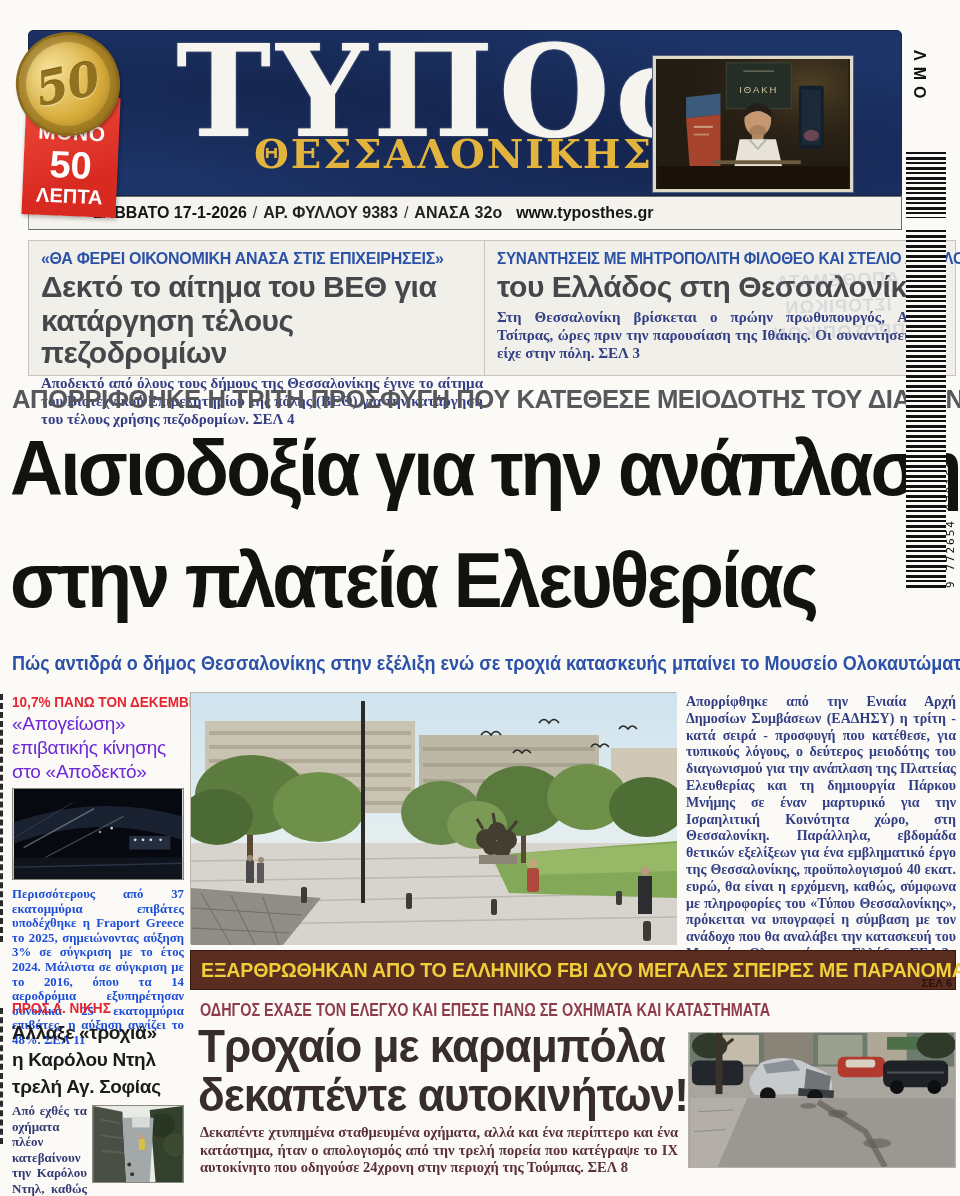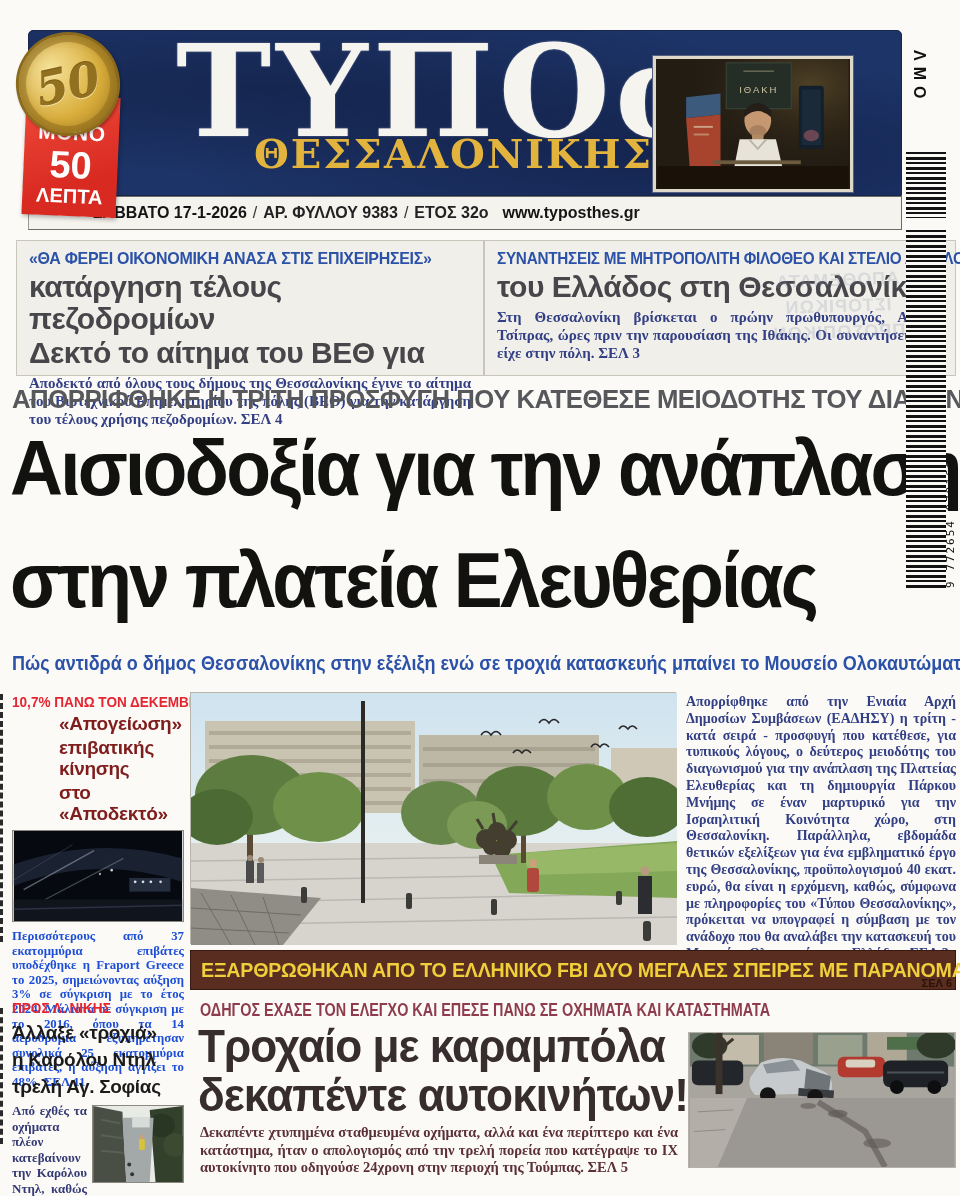--- a/index.html
+++ b/index.html
@@ -60,21 +60,21 @@
     background:repeating-linear-gradient(180deg,#131313 0 2px,#fbfaf6 2px 5px,#131313 5px 8px,#fbfaf6 8px 10px);}
   .bc-small{top:102px;height:66px;}
   .bc-large{top:180px;height:358px;}
   .bc-num{position:absolute;left:40px;top:182px;height:356px;writing-mode:vertical-rl;
     text-orientation:sideways;transform:rotate(180deg);font-family:"DejaVu Sans Mono",monospace;
     font-size:11px;color:#111;letter-spacing:2px;}
 
   
   .topbox{position:absolute;top:240px;height:136px;background:#f1efe9;
     border:1px solid #c9c5bb;padding:8px 12px;}
-  .topbox.left{left:16px;width:468px;}
+  .topbox.left{left:28px;width:468px;}
   .topbox.right{left:484px;width:472px;}
   .kicker-blue{color:var(--kicker_blue,#2b52a8);font-weight:bold;font-size:17px;
     letter-spacing:-.3px;transform:scaleX(.94);transform-origin:left;white-space:nowrap;}
   .tophl{color:var(--headline_gray,#47474b);font-weight:bold;font-size:30px;line-height:32px;
     letter-spacing:-.5px;margin-top:2px;}
   .topbody{font-family:"Liberation Serif",serif;font-weight:bold;font-size:15px;line-height:18px;
     color:var(--body_blue,#323f85);margin-top:5px;text-align:justify;}
   .ghost{position:absolute;left:258px;top:26px;width:190px;text-align:center;opacity:.22;
     transform:scaleX(-1) rotate(2deg);color:#7e8dad;font-weight:bold;font-size:18px;
     line-height:26px;letter-spacing:1px;pointer-events:none;}
@@ -86,22 +86,22 @@
   .lead-hl{position:absolute;left:10px;top:412px;color:var(--ink,#121210);font-weight:bold;
     font-size:78px;line-height:112px;letter-spacing:-3px;transform:scaleX(.94);
     transform-origin:left;white-space:nowrap;}
   .lead-sub{position:absolute;left:12px;top:652px;font-size:20px;font-weight:bold;
     color:var(--kicker_blue,#2b52a8);transform:scaleX(.90);transform-origin:left;white-space:nowrap;}
 
   
   .side-air{position:absolute;left:12px;top:694px;width:172px;}
   .kicker-red{color:var(--kicker_red,#e52531);font-weight:bold;font-size:14px;white-space:nowrap;
     transform:scaleX(.97);transform-origin:left;}
-  .air-hl{color:#7f1d1d;font-weight:bold;font-size:19px;line-height:21px;letter-spacing:-.3px;
-    margin-top:3px;margin-left:47px;}
+  .air-hl{color:#6d28d9;font-weight:normal;font-size:19px;line-height:21px;letter-spacing:-.3px;
+    margin-top:3px;}
   .air-photo{display:block;width:172px;height:92px;margin-top:6px;border:1px solid #8a887f;}
   .air-body{font-family:"Liberation Serif",serif;font-weight:bold;font-size:12.8px;
     line-height:14.6px;color:#1d4ed8;margin-top:7px;text-align:justify;}
 
   .plaza-wrap{position:absolute;left:190px;top:692px;width:486px;height:252px;
     border:1px solid #b9b5ab;background:#e8ecea;}
   .lead-body{position:absolute;left:686px;top:694px;width:270px;font-family:"Liberation Serif",serif;
     font-weight:bold;font-size:14px;line-height:16.8px;color:var(--body_blue,#323f85);
     text-align:justify;}
 
@@ -173,21 +173,21 @@
       <ellipse cx="161" cy="80" rx="8" ry="6" fill="#a05a66" opacity=".6"></ellipse>
       <rect x="58" y="106" width="92" height="4" fill="#6b5a3e"></rect>
       <rect x="0" y="112" width="200" height="24" fill="#1a1109"></rect>
     </svg>
 
     <div class="date-strip">
       <span class="b">ΣΑΒΒΑΤΟ 17-1-2026</span>
       <span class="sep">/</span>
       <span class="m">ΑΡ. ΦΥΛΛΟΥ 9383</span>
       <span class="sep">/</span>
-      <span class="m">ΕΤΟΣ 32ο</span>
+      <span class="m">ΑΝΑΣΑ 32ο</span>
       <span class="site">www.typosthes.gr</span>
     </div>
   </div>
 
   <div class="badge">
     <span class="l1">ΜΟΝΟ</span>
     <span class="l2">50</span>
     <span class="l3">ΛΕΠΤΑ</span>
   </div>
   <div class="coin">
@@ -196,22 +196,22 @@
 
   <div class="barcode">
     <div class="bc-letters">ΛΜΟ</div>
     <div class="bc-bars bc-small"></div>
     <div class="bc-bars bc-large"></div>
     <div class="bc-num">9 772654 079169</div>
   </div>
 
   <div class="topbox left">
     <div class="kicker-blue">«ΘΑ ΦΕΡΕΙ ΟΙΚΟΝΟΜΙΚΗ ΑΝΑΣΑ ΣΤΙΣ ΕΠΙΧΕΙΡΗΣΕΙΣ»</div>
+    <div class="tophl">Δεκτό το αίτημα του ΒΕΘ για</div>
     <div class="tophl">κατάργηση τέλους πεζοδρομίων</div>
-    <div class="tophl">Δεκτό το αίτημα του ΒΕΘ για</div>
     <div class="topbody">Αποδεκτό από όλους τους δήμους της Θεσσαλονίκης έγινε το αίτημα του Βιοτεχνικού Επιμελητηρίου της πόλης (ΒΕΘ) για την κατάργηση του τέλους χρήσης πεζοδρομίων. ΣΕΛ 4</div>
   </div>
 
   <div class="topbox right">
     <div class="ghost">
       <div>ΑΠΟΘΕΜΑΤΑ</div>
       <div>ΙΣΤΟΡΙΚΩΝ</div>
       <div>ΠΡΟΣΩΠΙΚΩΝ</div>
     </div>
     <div class="kicker-blue" style="transform:scaleX(.90);">ΣΥΝΑΝΤΗΣΕΙΣ ΜΕ ΜΗΤΡΟΠΟΛΙΤΗ ΦΙΛΟΘΕΟ ΚΑΙ ΣΤΕΛΙΟ ΑΓΓΕΛΟΥΔΗ</div>
@@ -347,21 +347,21 @@
     <div class="banner-ref">ΣΕΛ 6</div>
   </div>
 
   <div class="cutmark cm2"></div>
 
   <div class="crash-kicker">ΟΔΗΓΟΣ ΕΧΑΣΕ ΤΟΝ ΕΛΕΓΧΟ ΚΑΙ ΕΠΕΣΕ ΠΑΝΩ ΣΕ ΟΧΗΜΑΤΑ ΚΑΙ ΚΑΤΑΣΤΗΜΑΤΑ</div>
   <div class="crash-hl">
     <div>Τροχαίο με καραμπόλα</div>
     <div>δεκαπέντε αυτοκινήτων!</div>
   </div>
-  <div class="crash-body">Δεκαπέντε χτυπημένα σταθμευμένα οχήματα, αλλά και ένα περίπτερο και ένα κατάστημα, ήταν ο απολογισμός από την τρελή πορεία που κατέγραψε το ΙΧ αυτοκίνητο που οδηγούσε 24χρονη στην περιοχή της Τούμπας. ΣΕΛ 5</div>
+  <div class="crash-body">Δεκαπέντε χτυπημένα σταθμευμένα οχήματα, αλλά και ένα περίπτερο και ένα κατάστημα, ήταν ο απολογισμός από την τρελή πορεία που κατέγραψε το ΙΧ αυτοκίνητο που οδηγούσε 24χρονη στην περιοχή της Τούμπας. ΣΕΛ 8</div>
 
   <svg class="crash-photo" viewBox="0 0 268 136" xmlns="http://www.w3.org/2000/svg">
     <rect width="268" height="136" fill="#a8a49e"></rect>
     <rect x="0" y="0" width="268" height="34" fill="#6e7a6e"></rect>
     <rect x="30" y="2" width="40" height="30" fill="#c4bcaa"></rect>
     <rect x="75" y="0" width="50" height="32" fill="#8a8478"></rect>
     <rect x="130" y="2" width="45" height="30" fill="#9aa08e"></rect>
     <rect x="180" y="0" width="40" height="32" fill="#b0a896"></rect>
     <rect x="200" y="4" width="60" height="13" fill="#4f6e4a"></rect>
     <ellipse cx="20" cy="13" rx="18" ry="13" fill="#2f3a2a"></ellipse>

